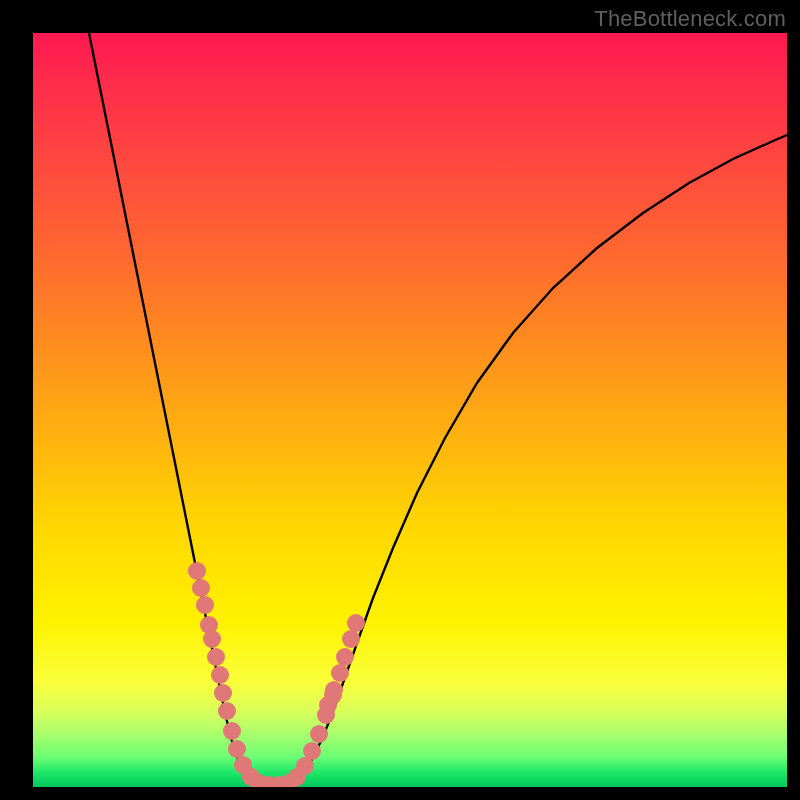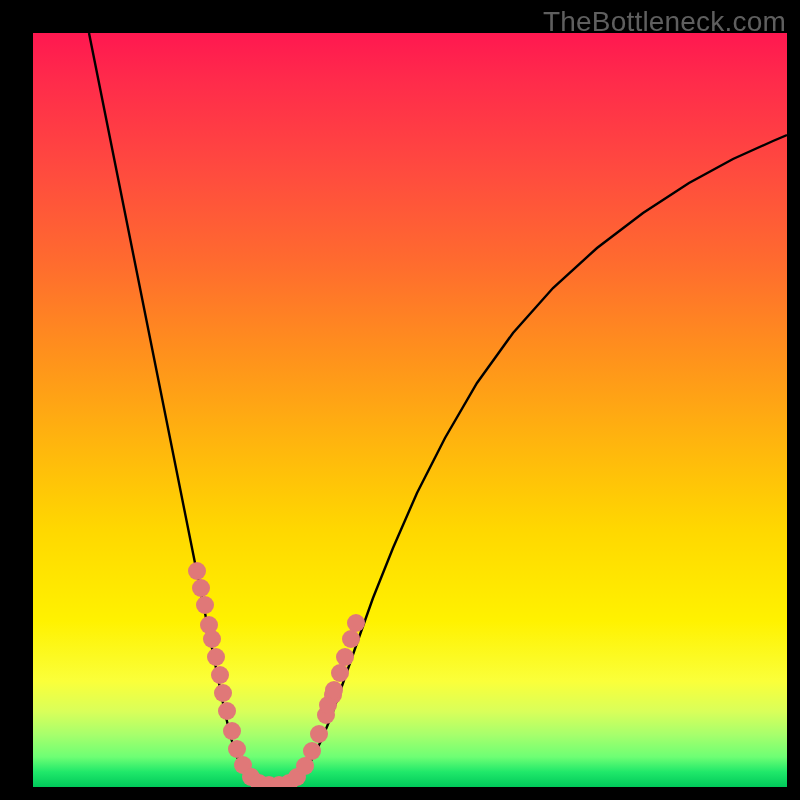--- a/index.html
+++ b/index.html
@@ -39,21 +39,21 @@
       #6eff74 96%,
       #20e86a 98%,
       #00c95a 100%
     );
   }
   .watermark {
     position: absolute;
     top: 6px;
     right: 14px;
     color: #5f5f5f;
-    font-size: 28px;
+    font-size: 22px;
     letter-spacing: 0.2px;
     user-select: none;
   }
   svg.curve {
     position: absolute;
     inset: 0;
   }
 </style>
 </head>
 <body>

